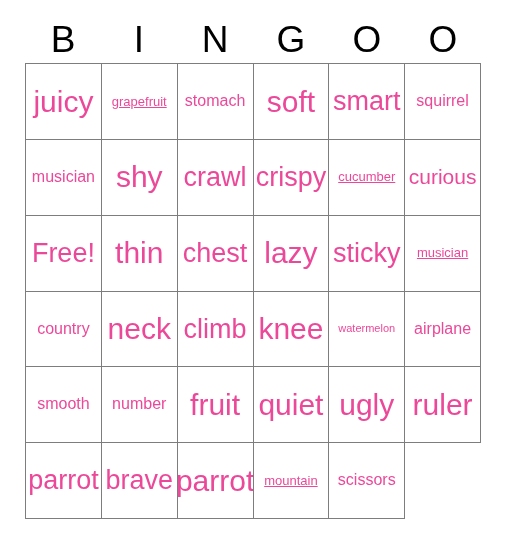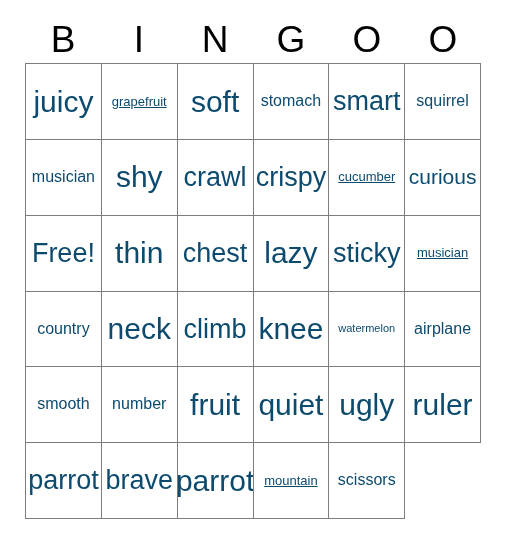--- a/index.html
+++ b/index.html
@@ -65,21 +65,21 @@
     justify-content: center;
     overflow: hidden;
     background: #ffffff;
     padding: 0 1px;
   }
   .cell-text {
     display: block;
     text-align: center;
     line-height: 1.05;
     white-space: nowrap;
-    color: #0c4a6e;
+    color: #ec4899;
   }
   
   .fs-xxl { font-size: 30px; }
   .fs-xl  { font-size: 27px; }
   .fs-m   { font-size: 21px; }
   .fs-s   { font-size: 16px; }
   .fs-xs  { font-size: 13px; text-decoration: underline; }
   .fs-xxs { font-size: 11px; }
 </style>
 </head>
@@ -97,26 +97,26 @@
   </div>
 
   <div class="grid" id="bingo-grid">
       <div class="cell">
         <span class="cell-text fs-xxl">juicy</span>
       </div>
       <div class="cell">
         <span class="cell-text fs-xs">grapefruit</span>
       </div>
       <div class="cell">
+        <span class="cell-text fs-s">stomach</span>
+      </div>
+      <div class="cell">
         <span class="cell-text fs-xxl">soft</span>
       </div>
       <div class="cell">
-        <span class="cell-text fs-s">stomach</span>
-      </div>
-      <div class="cell">
         <span class="cell-text fs-xl">smart</span>
       </div>
       <div class="cell">
         <span class="cell-text fs-s">squirrel</span>
       </div>
       <div class="cell">
         <span class="cell-text fs-s">musician</span>
       </div>
       <div class="cell">
         <span class="cell-text fs-xxl">shy</span>

